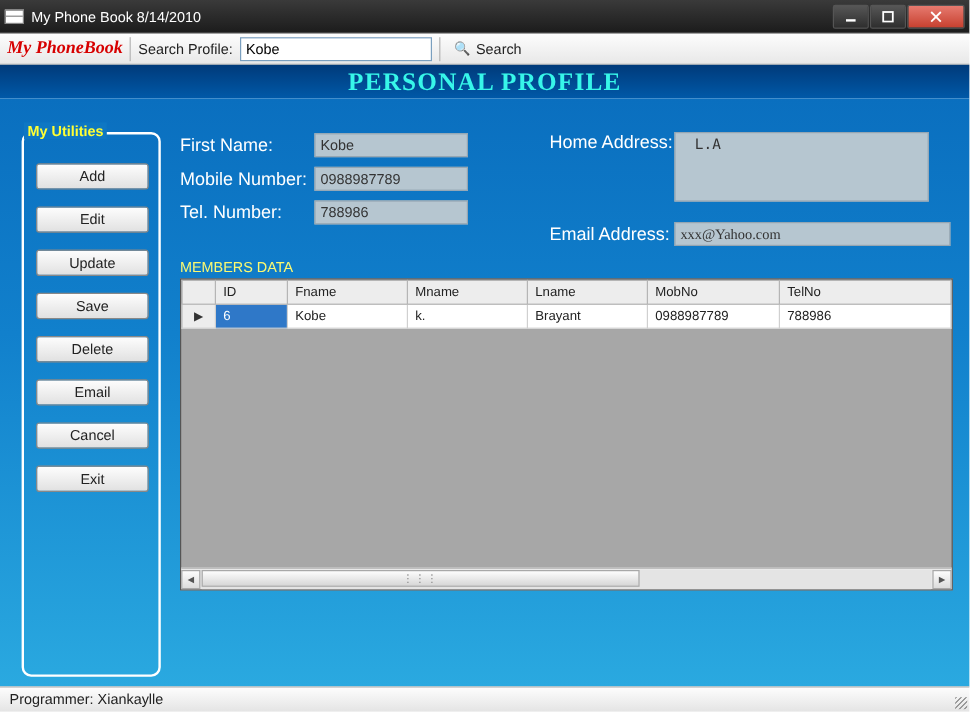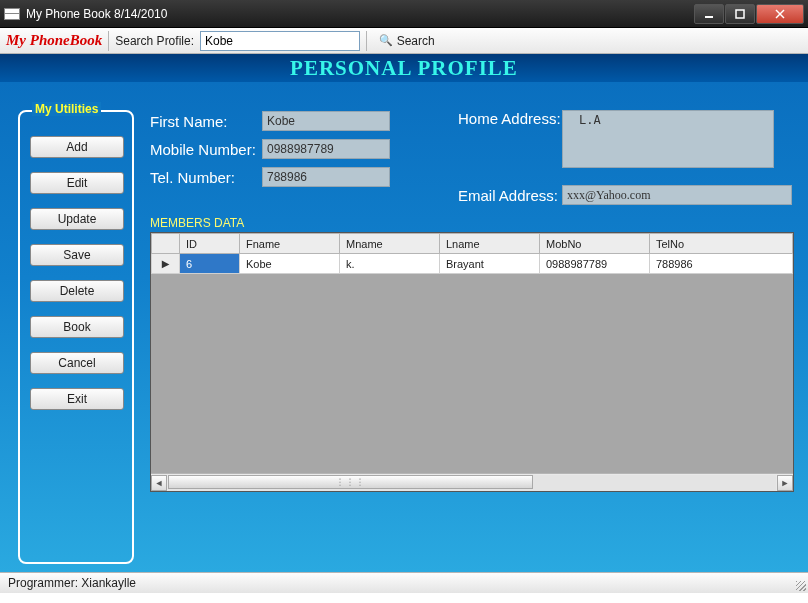--- a/index.html
+++ b/index.html
@@ -26,21 +26,21 @@
 
     
     .header-band { height: 28px; background: linear-gradient(to bottom, #003a7a, #0059a8); display: flex; align-items: center; justify-content: center; }
     .header-band .title { font-family: "Times New Roman", serif; font-weight: bold; font-size: 21px; color: #37f6e9; letter-spacing: 1px; }
 
     
     .content { height: calc(603px - 28px - 26px - 38px - 21px); background: linear-gradient(to bottom, #0a6fbf 0%, #1180cc 40%, #2aa9e0 100%); display: flex; padding: 28px 14px 8px 18px; gap: 16px; }
 
     
     .sidebar { width: 116px; border: 2px solid #fff; border-radius: 8px; padding: 18px 10px 10px; position: relative; background: transparent; }
-    .sidebar .group-label { position: absolute; top: -10px; left: 12px; background: #0e77c3; padding: 0 3px; font-family: Verdana, sans-serif; font-weight: bold; font-size: 12px; color: #ffff33; }
+    .sidebar .group-label { position: absolute; top: -10px; left: 0; background: #0e77c3; padding: 0 3px; font-family: Verdana, sans-serif; font-weight: bold; font-size: 12px; color: #ffff33; }
     .util-btn { width: 94px; height: 22px; margin: 6px auto 14px; display: block; background: linear-gradient(to bottom, #fdfdfd, #e1e1e1); border: 1px solid #888; border-radius: 3px; font-size: 12px; color: #222; cursor: pointer; }
 
     
     .form-area { flex: 1; display: flex; flex-direction: column; }
     .form-top { display: flex; gap: 28px; }
     .form-col-left { width: 280px; }
     .form-col-right { flex: 1; }
     .form-row { display: flex; align-items: center; margin-bottom: 6px; min-height: 22px; }
     .form-row.top { align-items: flex-start; }
     .form-row .flabel { width: 112px; font-family: Verdana, sans-serif; font-weight: normal; font-size: 15px; color: #fff; }
@@ -112,21 +112,21 @@
 
 <div class="content">
 
   <div class="sidebar">
     <div class="group-label">My Utilities</div>
     <button class="util-btn">Add</button>
     <button class="util-btn">Edit</button>
     <button class="util-btn">Update</button>
     <button class="util-btn">Save</button>
     <button class="util-btn">Delete</button>
-    <button class="util-btn">Book</button>
+    <button class="util-btn">Email</button>
     <button class="util-btn">Cancel</button>
     <button class="util-btn">Exit</button>
   </div>
 
   <div class="form-area">
     <div class="form-top">
       <div class="form-col-left">
         <div class="form-row">
           <span class="flabel">First Name:</span>
           <input class="text-input" value="Kobe" style="">

